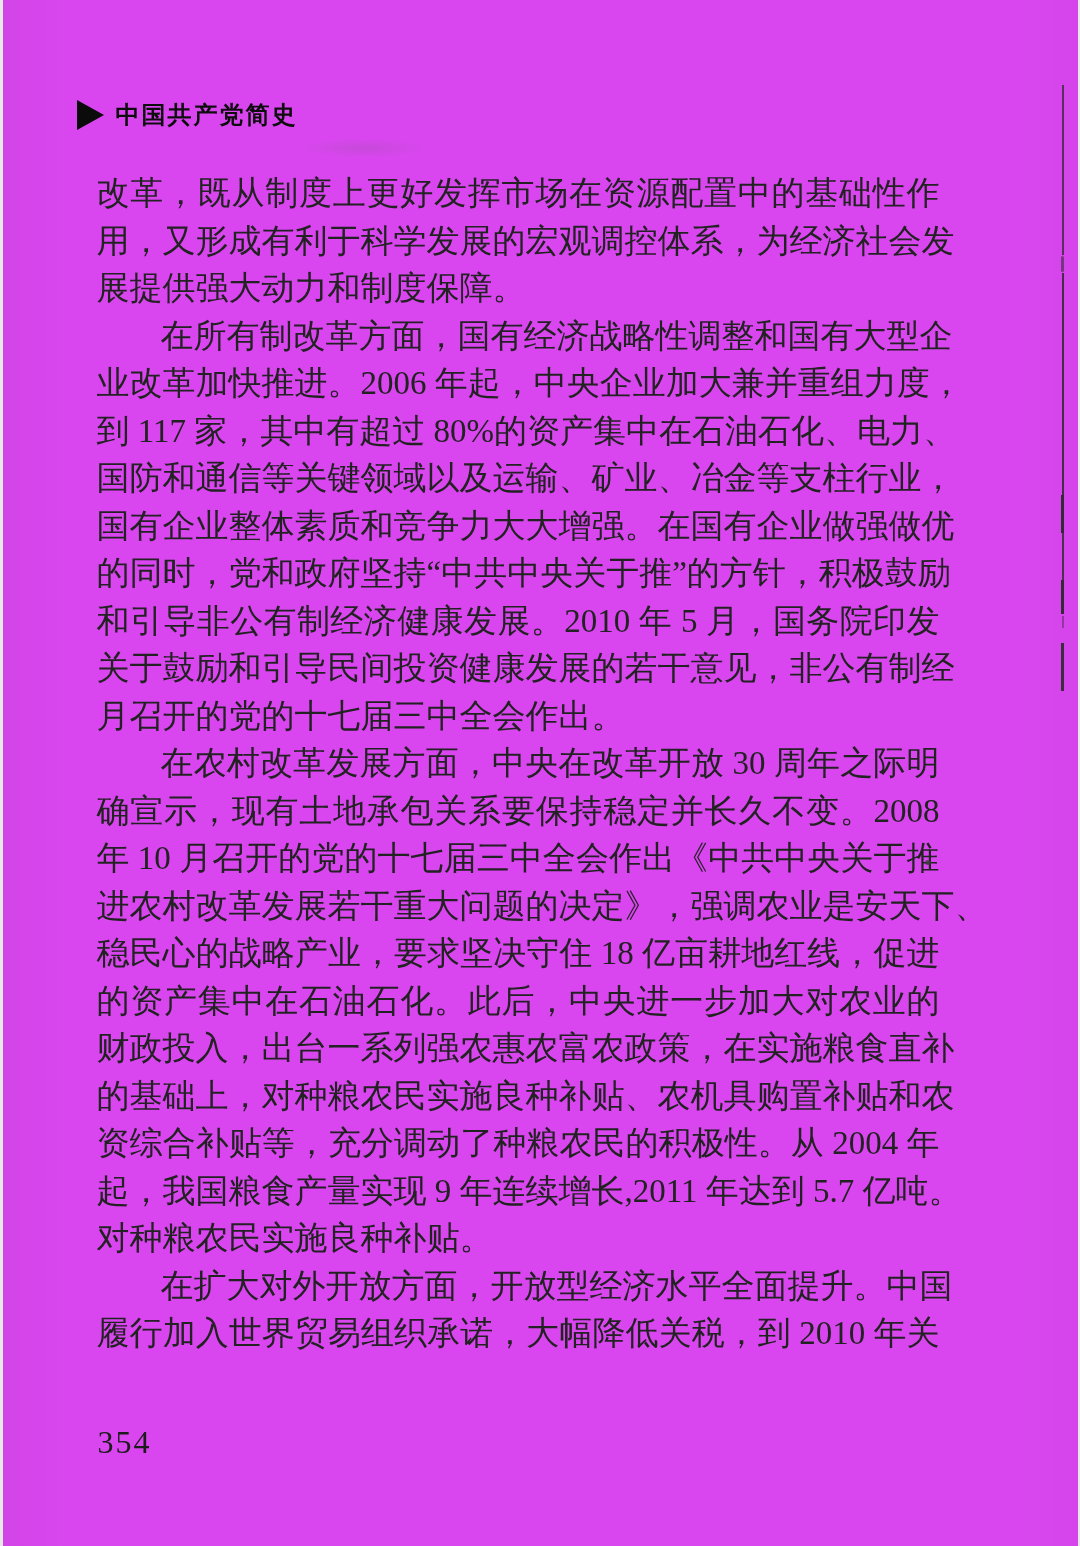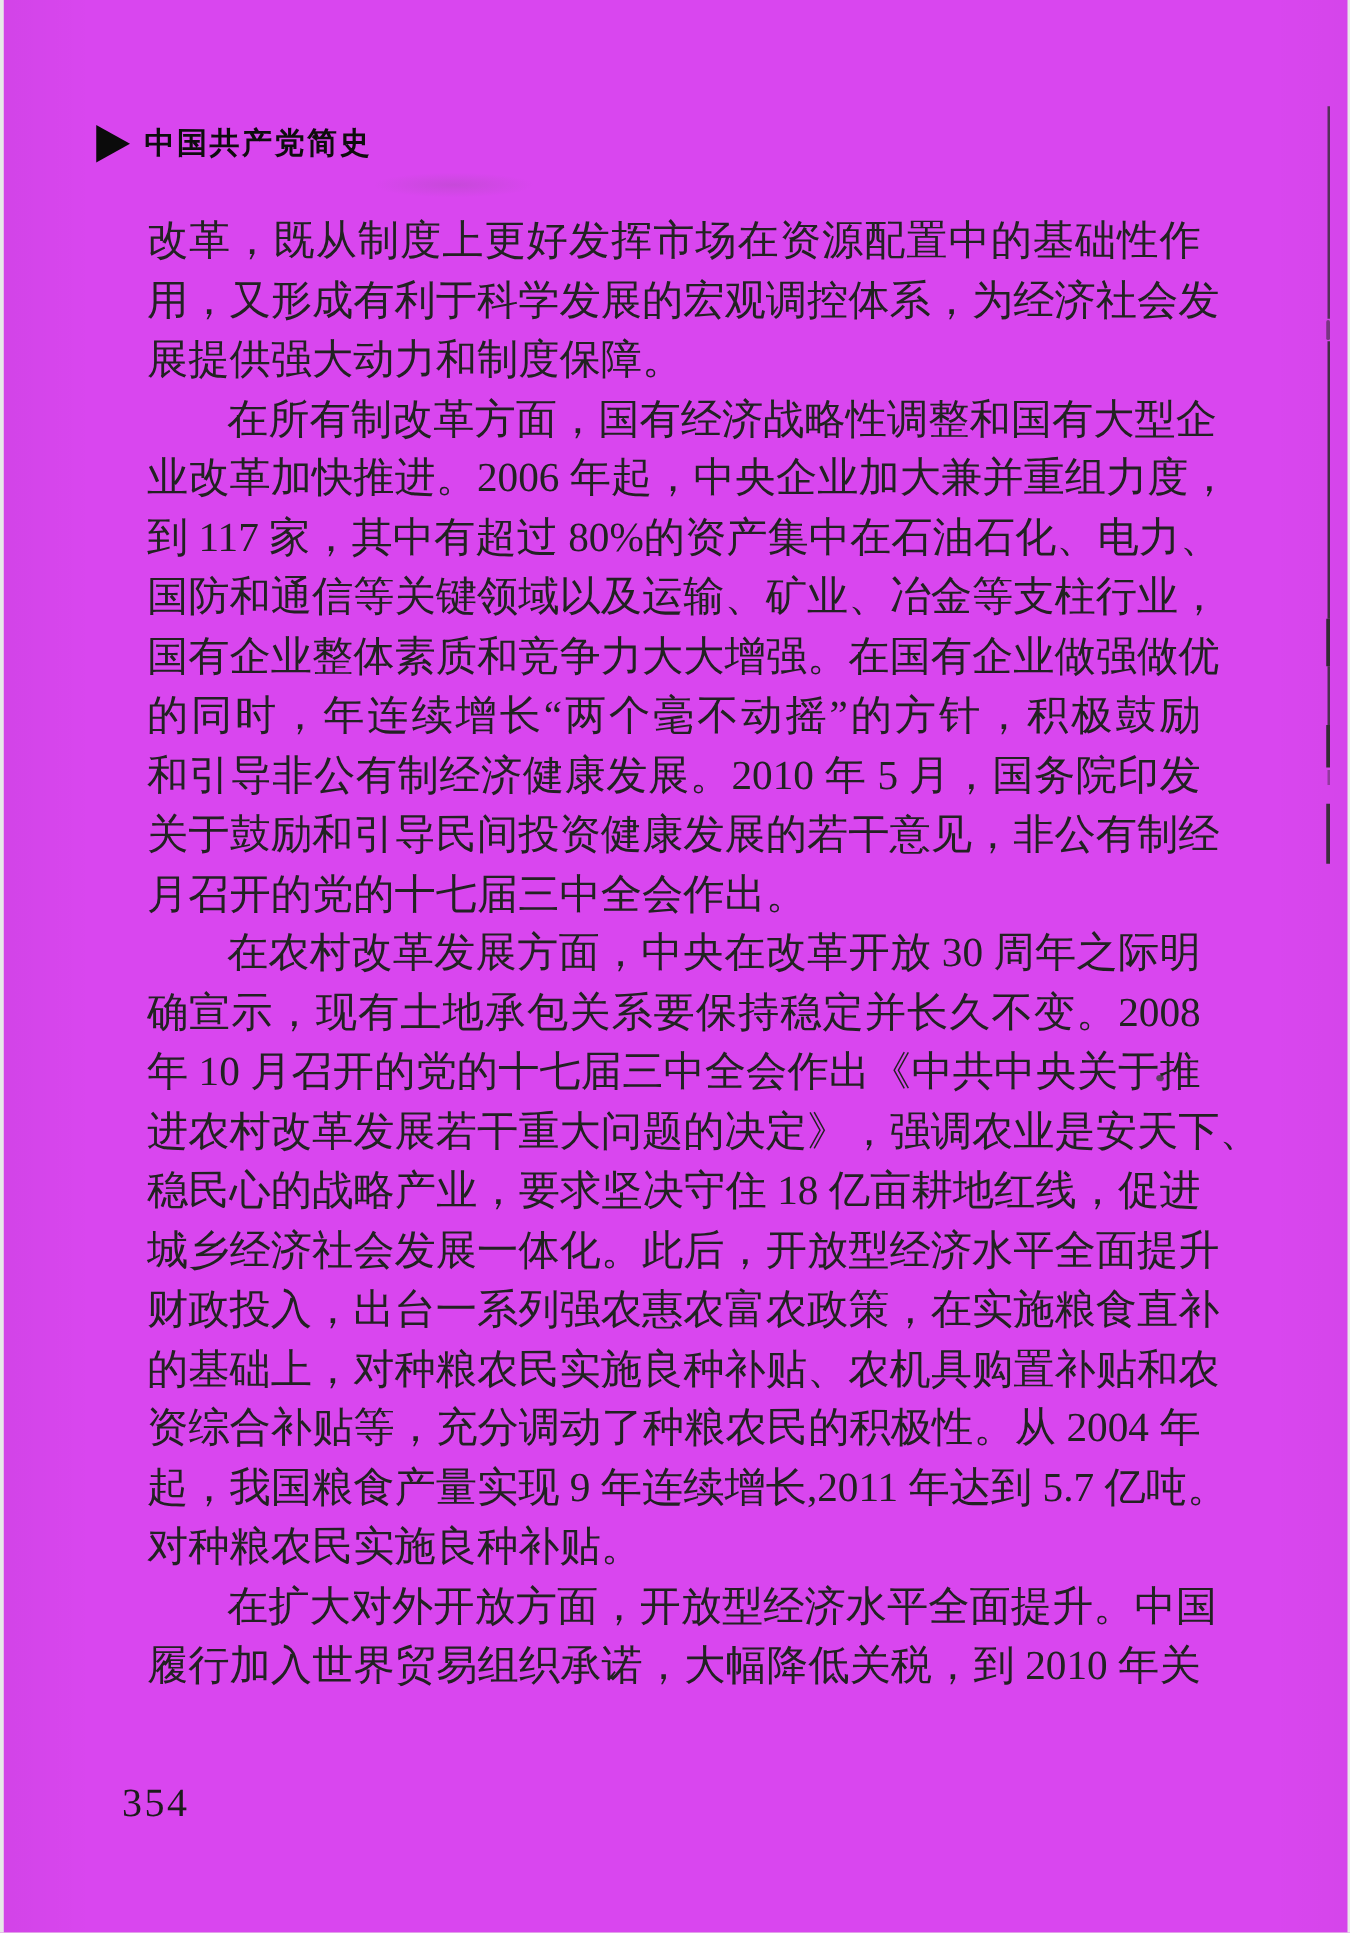--- a/index.html
+++ b/index.html
@@ -37,21 +37,21 @@
     line-height:30px;
   }
   
   .smudge{
     position:absolute;left:295px;top:138px;width:130px;height:20px;
     background:radial-gradient(ellipse at center, rgba(90,90,90,0.14), rgba(90,90,90,0) 70%);
   }
 
   
   .body-text{
-    position:absolute;left:115px;top:170px;width:843px;
+    position:absolute;left:94px;top:170px;width:843px;
     font-size:33px;line-height:47.5px;color:#222;
   }
   .para{margin:0;}
   .line{
     height:47.5px;white-space:nowrap;
     text-align:justify;text-align-last:justify;
     overflow:visible;
   }
   .line.indent{text-indent:64px;}
   .line.end{text-align:left;text-align-last:left;}
@@ -94,32 +94,32 @@
       <div class="line">改革，既从制度上更好发挥市场在资源配置中的基础性作</div>
       <div class="line">用，又形成有利于科学发展的宏观调控体系，为经济社会发</div>
       <div class="line end">展提供强大动力和制度保障。</div>
     </div>
     <div class="para">
       <div class="line indent">在所有制改革方面，国有经济战略性调整和国有大型企</div>
       <div class="line">业改革加快推进。2006 年起，中央企业加大兼并重组力度，</div>
       <div class="line">到 117 家，其中有超过 80%的资产集中在石油石化、电力、</div>
       <div class="line">国防和通信等关键领域以及运输、矿业、冶金等支柱行业，</div>
       <div class="line">国有企业整体素质和竞争力大大增强。在国有企业做强做优</div>
-      <div class="line">的同时，年连续增长“两个毫不动摇”的方针，积极鼓励</div>
+      <div class="line">的同时，党和政府坚持“中共中央关于推”的方针，积极鼓励</div>
       <div class="line">和引导非公有制经济健康发展。2010 年 5 月，国务院印发</div>
       <div class="line">关于鼓励和引导民间投资健康发展的若干意见，非公有制经</div>
       <div class="line end">月召开的党的十七届三中全会作出。</div>
     </div>
     <div class="para">
       <div class="line indent">在农村改革发展方面，中央在改革开放 30 周年之际明</div>
       <div class="line">确宣示，现有土地承包关系要保持稳定并长久不变。2008</div>
       <div class="line">年 10 月召开的党的十七届三中全会作出《中共中央关于推</div>
       <div class="line">进农村改革发展若干重大问题的决定》，强调农业是安天下、</div>
       <div class="line">稳民心的战略产业，要求坚决守住 18 亿亩耕地红线，促进</div>
-      <div class="line">城乡经济社会发展一体化。此后，开放型经济水平全面提升</div>
+      <div class="line">的资产集中在石油石化。此后，中央进一步加大对农业的</div>
       <div class="line">财政投入，出台一系列强农惠农富农政策，在实施粮食直补</div>
       <div class="line">的基础上，对种粮农民实施良种补贴、农机具购置补贴和农</div>
       <div class="line">资综合补贴等，充分调动了种粮农民的积极性。从 2004 年</div>
       <div class="line">起，我国粮食产量实现 9 年连续增长,2011 年达到 5.7 亿吨。</div>
       <div class="line end">对种粮农民实施良种补贴。</div>
     </div>
     <div class="para">
       <div class="line indent">在扩大对外开放方面，开放型经济水平全面提升。中国</div>
       <div class="line">履行加入世界贸易组织承诺，大幅降低关税，到 2010 年关</div>
     </div>

